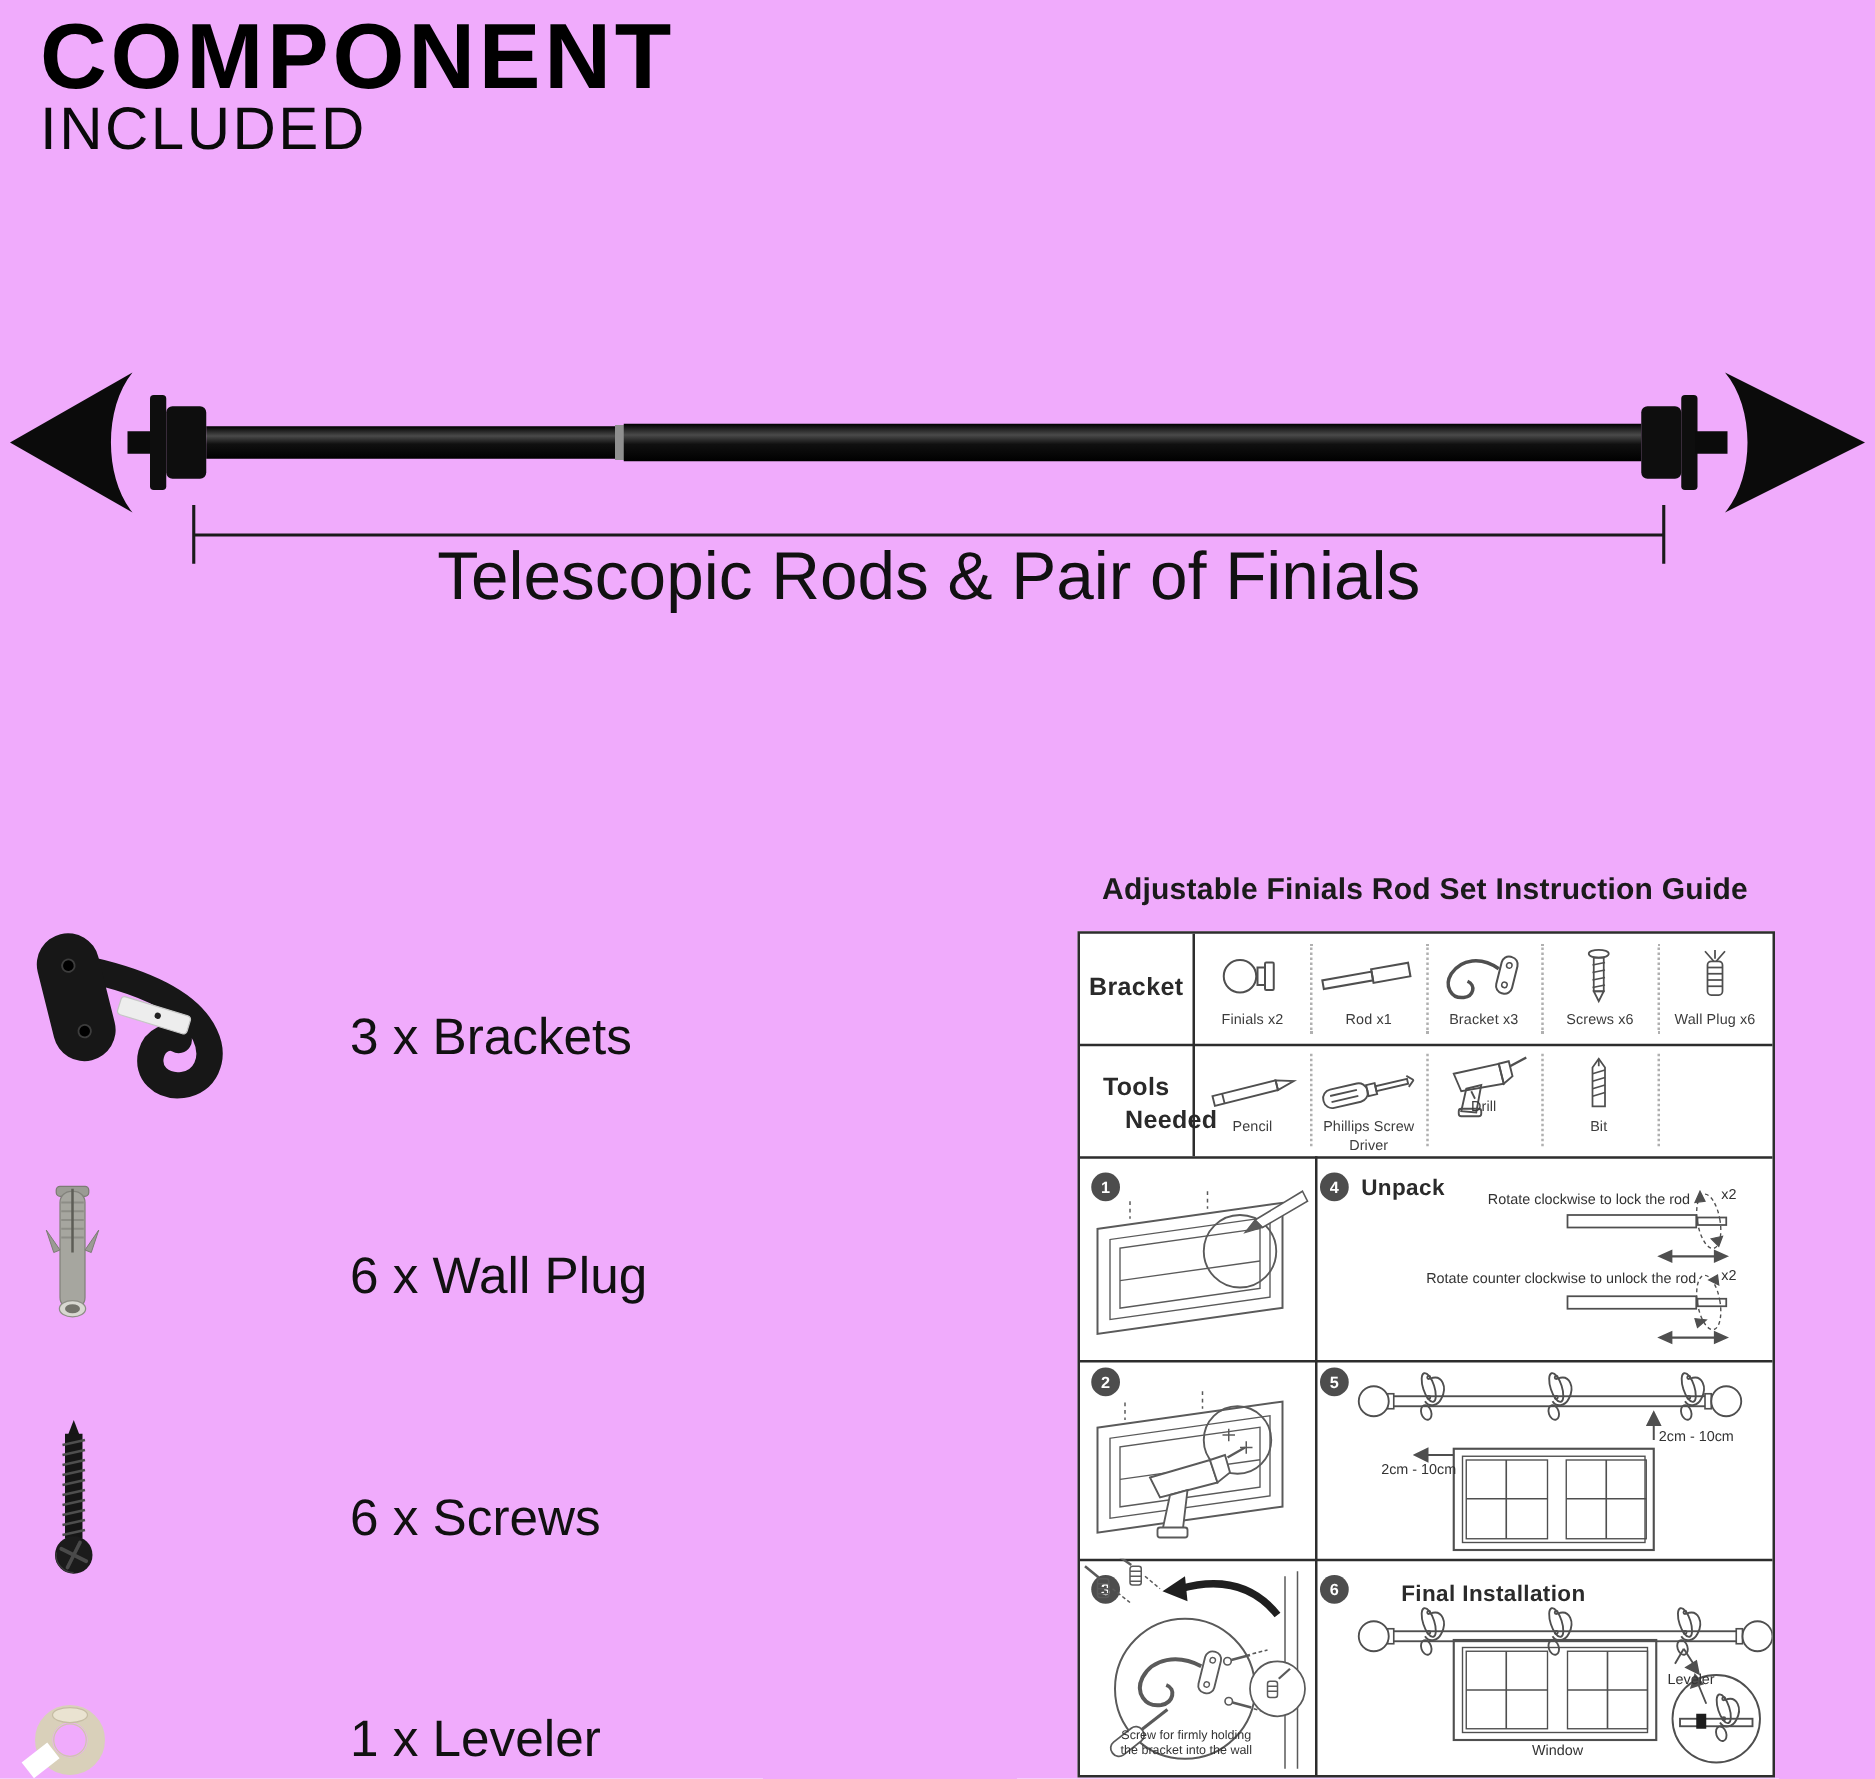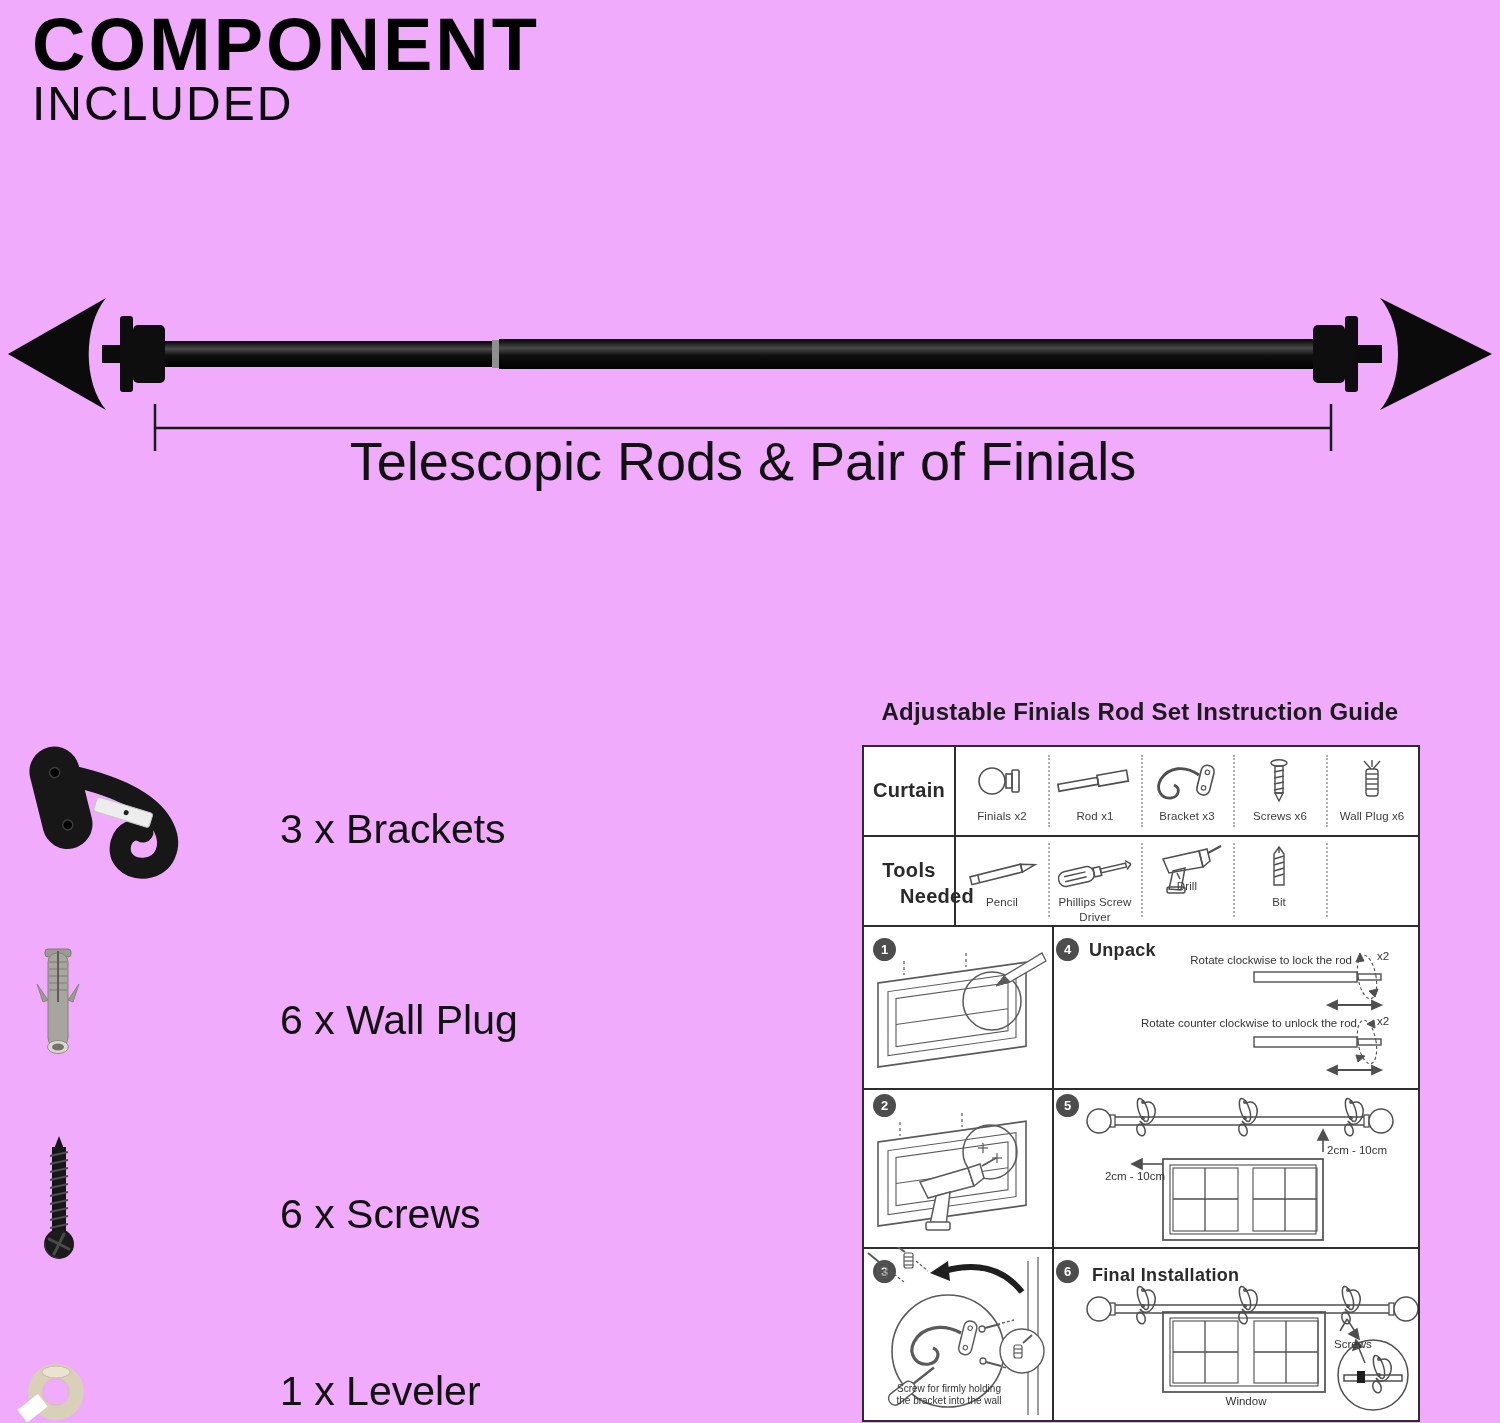--- a/index.html
+++ b/index.html
@@ -150,21 +150,21 @@
 
     <div class="dot" style="left:184px;top:8px;height:72px"></div>
     <div class="dot" style="left:277px;top:8px;height:72px"></div>
     <div class="dot" style="left:369px;top:8px;height:72px"></div>
     <div class="dot" style="left:462px;top:8px;height:72px"></div>
     <div class="dot" style="left:184px;top:96px;height:74px"></div>
     <div class="dot" style="left:277px;top:96px;height:74px"></div>
     <div class="dot" style="left:369px;top:96px;height:74px"></div>
     <div class="dot" style="left:462px;top:96px;height:74px"></div>
 
-    <div class="rowlab" style="top:32px;">Curtain</div>
+    <div class="rowlab" style="top:32px;">Bracket</div>
 
     <svg style="left:98px;top:12px;" width="80" height="46" viewBox="0 0 80 46">
       <g stroke="#4f4f4f" stroke-width="1.6" fill="none">
         <circle cx="30" cy="22" r="13"></circle>
           <rect x="44" y="15" width="6" height="14"></rect>
         <rect x="50" y="11" width="7" height="22" rx="1"></rect>
       </g>
     </svg>
     <div class="cap" style="left:94px;top:62px;width:88px;">Finials x2</div>
 
@@ -433,21 +433,21 @@
         <g stroke-width="1.2">
           <rect x="150" y="98" width="8" height="13" rx="2"></rect>
           <line x1="150" y1="102" x2="158" y2="102"></line>
             <line x1="150" y1="106" x2="158" y2="106"></line>
           <line x1="159" y1="96" x2="168" y2="88" stroke-width="1.8"></line>
         </g>
       </g>
     </svg>
     <div class="note" style="left:26px;top:636px;width:118px;">Screw for firmly holding the bracket into the wall</div>
 
-    <div class="stephead" style="left:228px;top:518px;">Final Installation</div>
+    <div class="stephead" style="left:257px;top:518px;">Final Installation</div>
     <svg class="gsvg" style="left:188px;top:500px;" width="366" height="171" viewBox="0 0 366 171">
       <defs>
         <g id="bk6">
           <ellipse cx="3" cy="-8" rx="4.5" ry="12" transform="rotate(-18 3 -8)"></ellipse>
           <circle cx="3" cy="-16" r="1.2"></circle>
             <circle cx="3" cy="0" r="1.2"></circle>
           <path d="M4,-15 C14,-19 18,-8 13,1 C10,7 3,8 0,3"></path>
           <ellipse cx="1" cy="12" rx="4" ry="6" transform="rotate(-18 1 12)"></ellipse>
         </g>
       </defs>
@@ -482,17 +482,17 @@
         <circle cx="321" cy="128" r="35" stroke-width="1.5" fill="#fff"></circle>
         <g stroke-width="1.5">
           <rect x="292" y="128" width="58" height="6" fill="#fff"></rect>
           <use href="#bk6" x="324" y="128"></use>
           <rect x="305" y="124" width="8" height="12" fill="#1d1d1d" stroke="none"></rect>
           <line x1="313" y1="116" x2="306" y2="99"></line>
           <polygon points="304,93 301,103 310,100" fill="#4f4f4f"></polygon>
         </g>
       </g>
     </svg>
-    <div class="stxt" style="left:470px;top:591px;">Screws</div>
+    <div class="stxt" style="left:470px;top:591px;">Leveler</div>
     <div class="stxt c" style="left:322px;top:648px;width:120px;">Window</div>
   </div>
 
 </div>
 
 </body></html>

